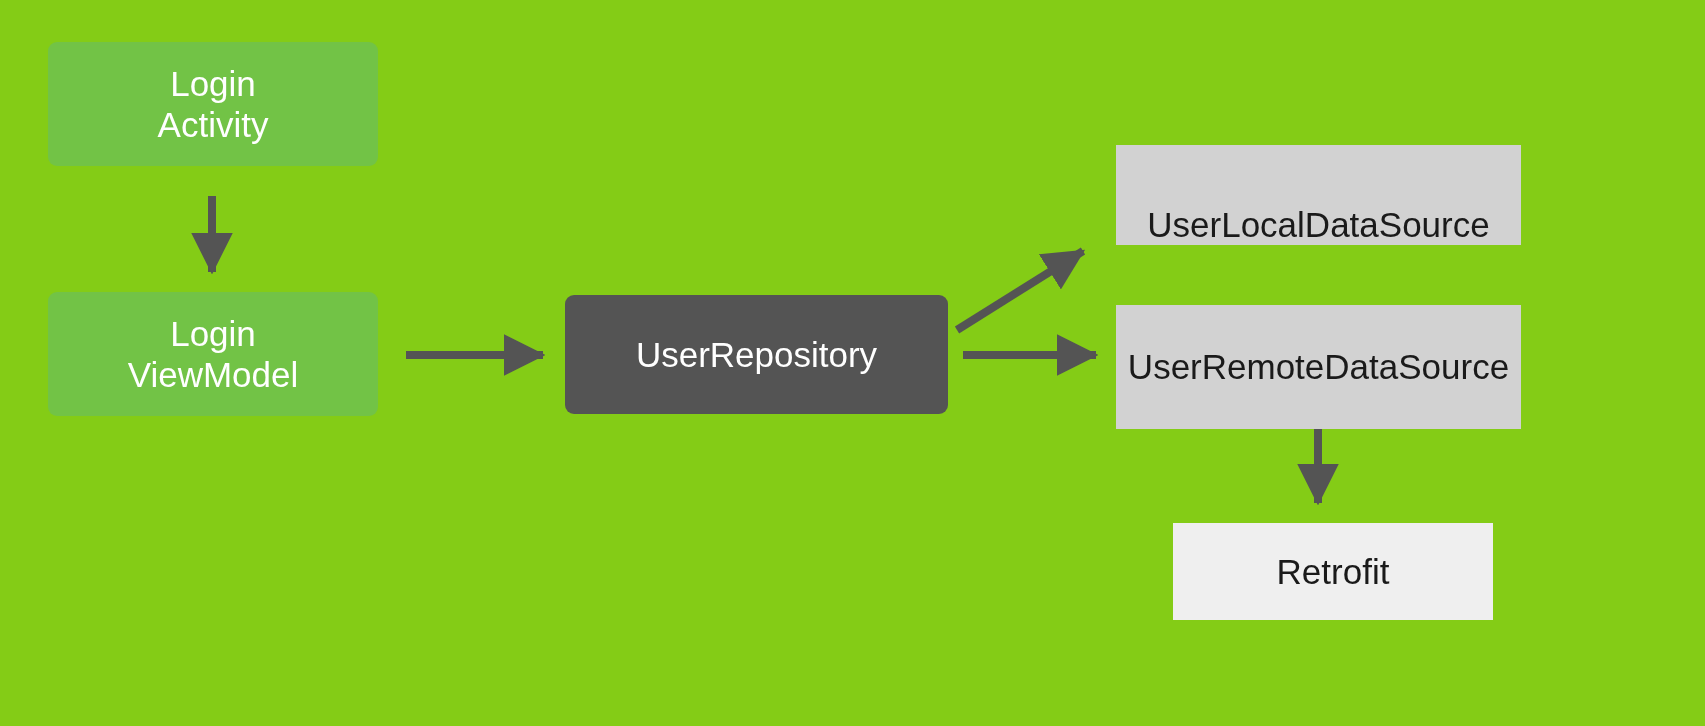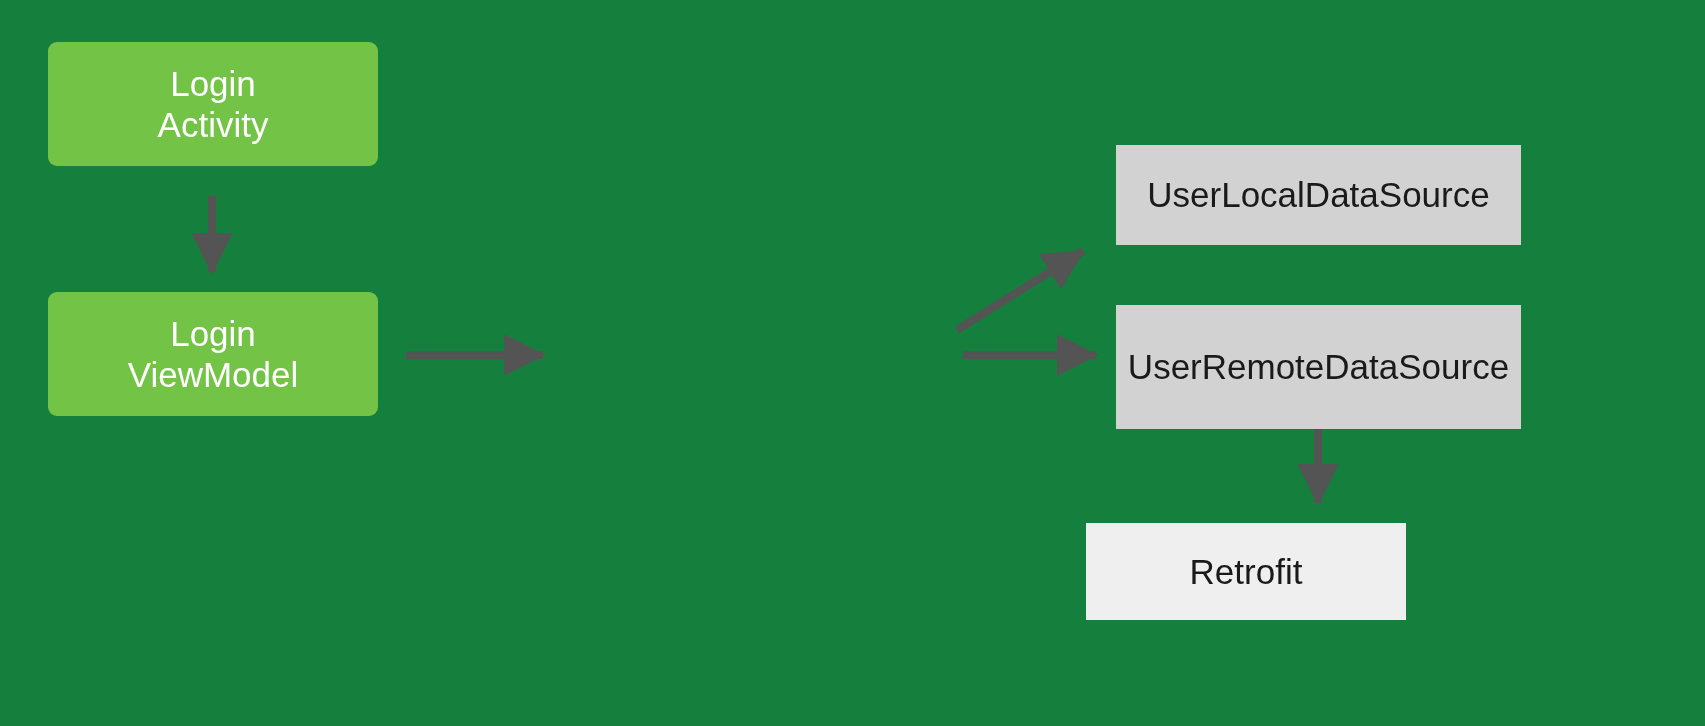--- a/index.html
+++ b/index.html
@@ -7,21 +7,21 @@
     padding: 0;
     background: #ffffff;
   }
   body {
     font-family: "Liberation Sans", sans-serif;
   }
   #canvas {
     position: relative;
     width: 1705px;
     height: 726px;
-    background: #15803d;
+    background: #84cc16;
     overflow: hidden;
   }
   .node {
     position: absolute;
     display: flex;
     align-items: center;
     justify-content: center;
     text-align: center;
     box-sizing: border-box;
     line-height: 1.18;
@@ -56,23 +56,23 @@
     left: 0;
     top: 0;
     width: 1705px;
     height: 726px;
     pointer-events: none;
   }
   
   #node-login-activity   { left: 48px;   top: 42px;  width: 330px; height: 124px; }
   #node-login-viewmodel  { left: 48px;   top: 292px; width: 330px; height: 124px; }
   #node-user-repository  { left: 565px;  top: 295px; width: 383px; height: 119px; }
-  #node-user-local-ds    { left: 1116px; top: 145px; width: 405px; height: 100px; }
+  #node-user-local-ds    { left: 1116px; top: 145px; width: 405px; height: 100px; align-items: flex-end; }
   #node-user-remote-ds   { left: 1116px; top: 305px; width: 405px; height: 124px; }
-  #node-retrofit         { left: 1086px; top: 523px; width: 320px; height: 97px; }
+  #node-retrofit         { left: 1173px; top: 523px; width: 320px; height: 97px; }
 </style>
 </head>
 <body>
 
 <div id="canvas">
 
   <svg class="edge-layer" viewBox="0 0 1705 726" width="1705" height="726" xmlns="http://www.w3.org/2000/svg">
     <defs>
       <marker id="arrowhead" viewBox="0 0 10 10" refX="9.4" refY="5" markerWidth="5.2" markerHeight="5.2" orient="auto-start-reverse">
         <path d="M 0 0 L 10 5 L 0 10 z" fill="#545454"></path>
@@ -103,20 +103,23 @@
   <div id="node-login-activity" class="node node-green">
     <span>Login
 Activity</span>
   </div>
 
   <div id="node-login-viewmodel" class="node node-green">
     <span>Login
 ViewModel</span>
   </div>
 
+  <div id="node-user-repository" class="node node-dark">
+    <span>UserRepository</span>
+  </div>
 
   <div id="node-user-local-ds" class="node node-gray">
     <span>UserLocalDataSource</span>
   </div>
 
   <div id="node-user-remote-ds" class="node node-gray">
     <span>UserRemoteDataSource</span>
   </div>
 
   <div id="node-retrofit" class="node node-lightgray">

